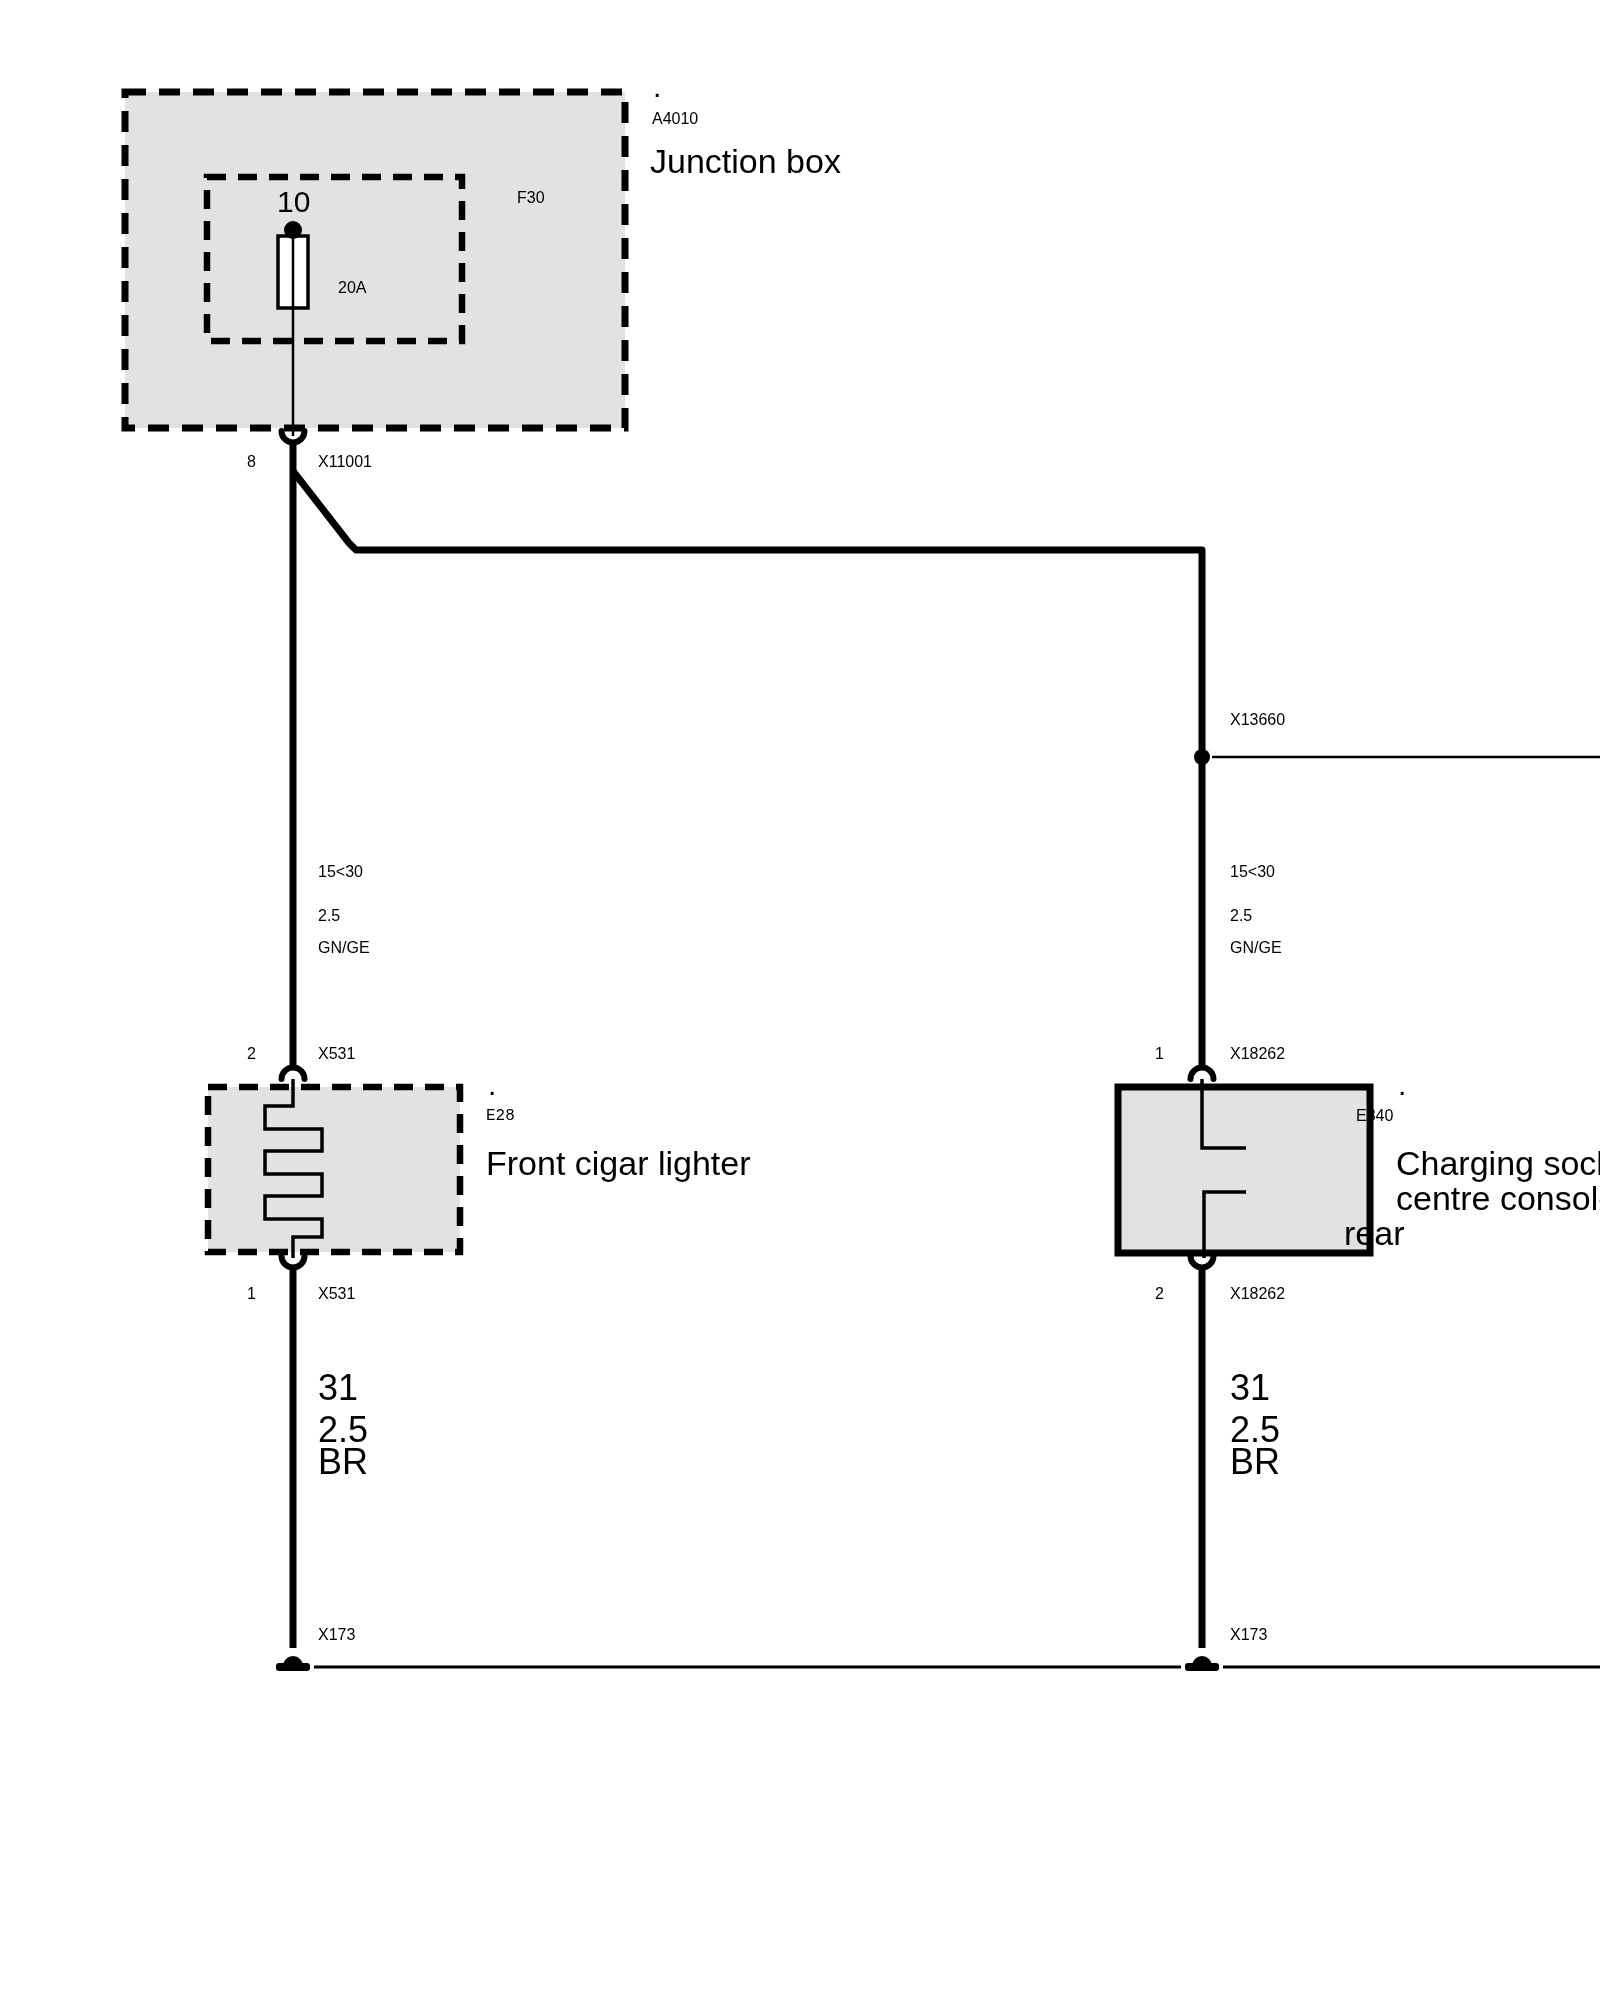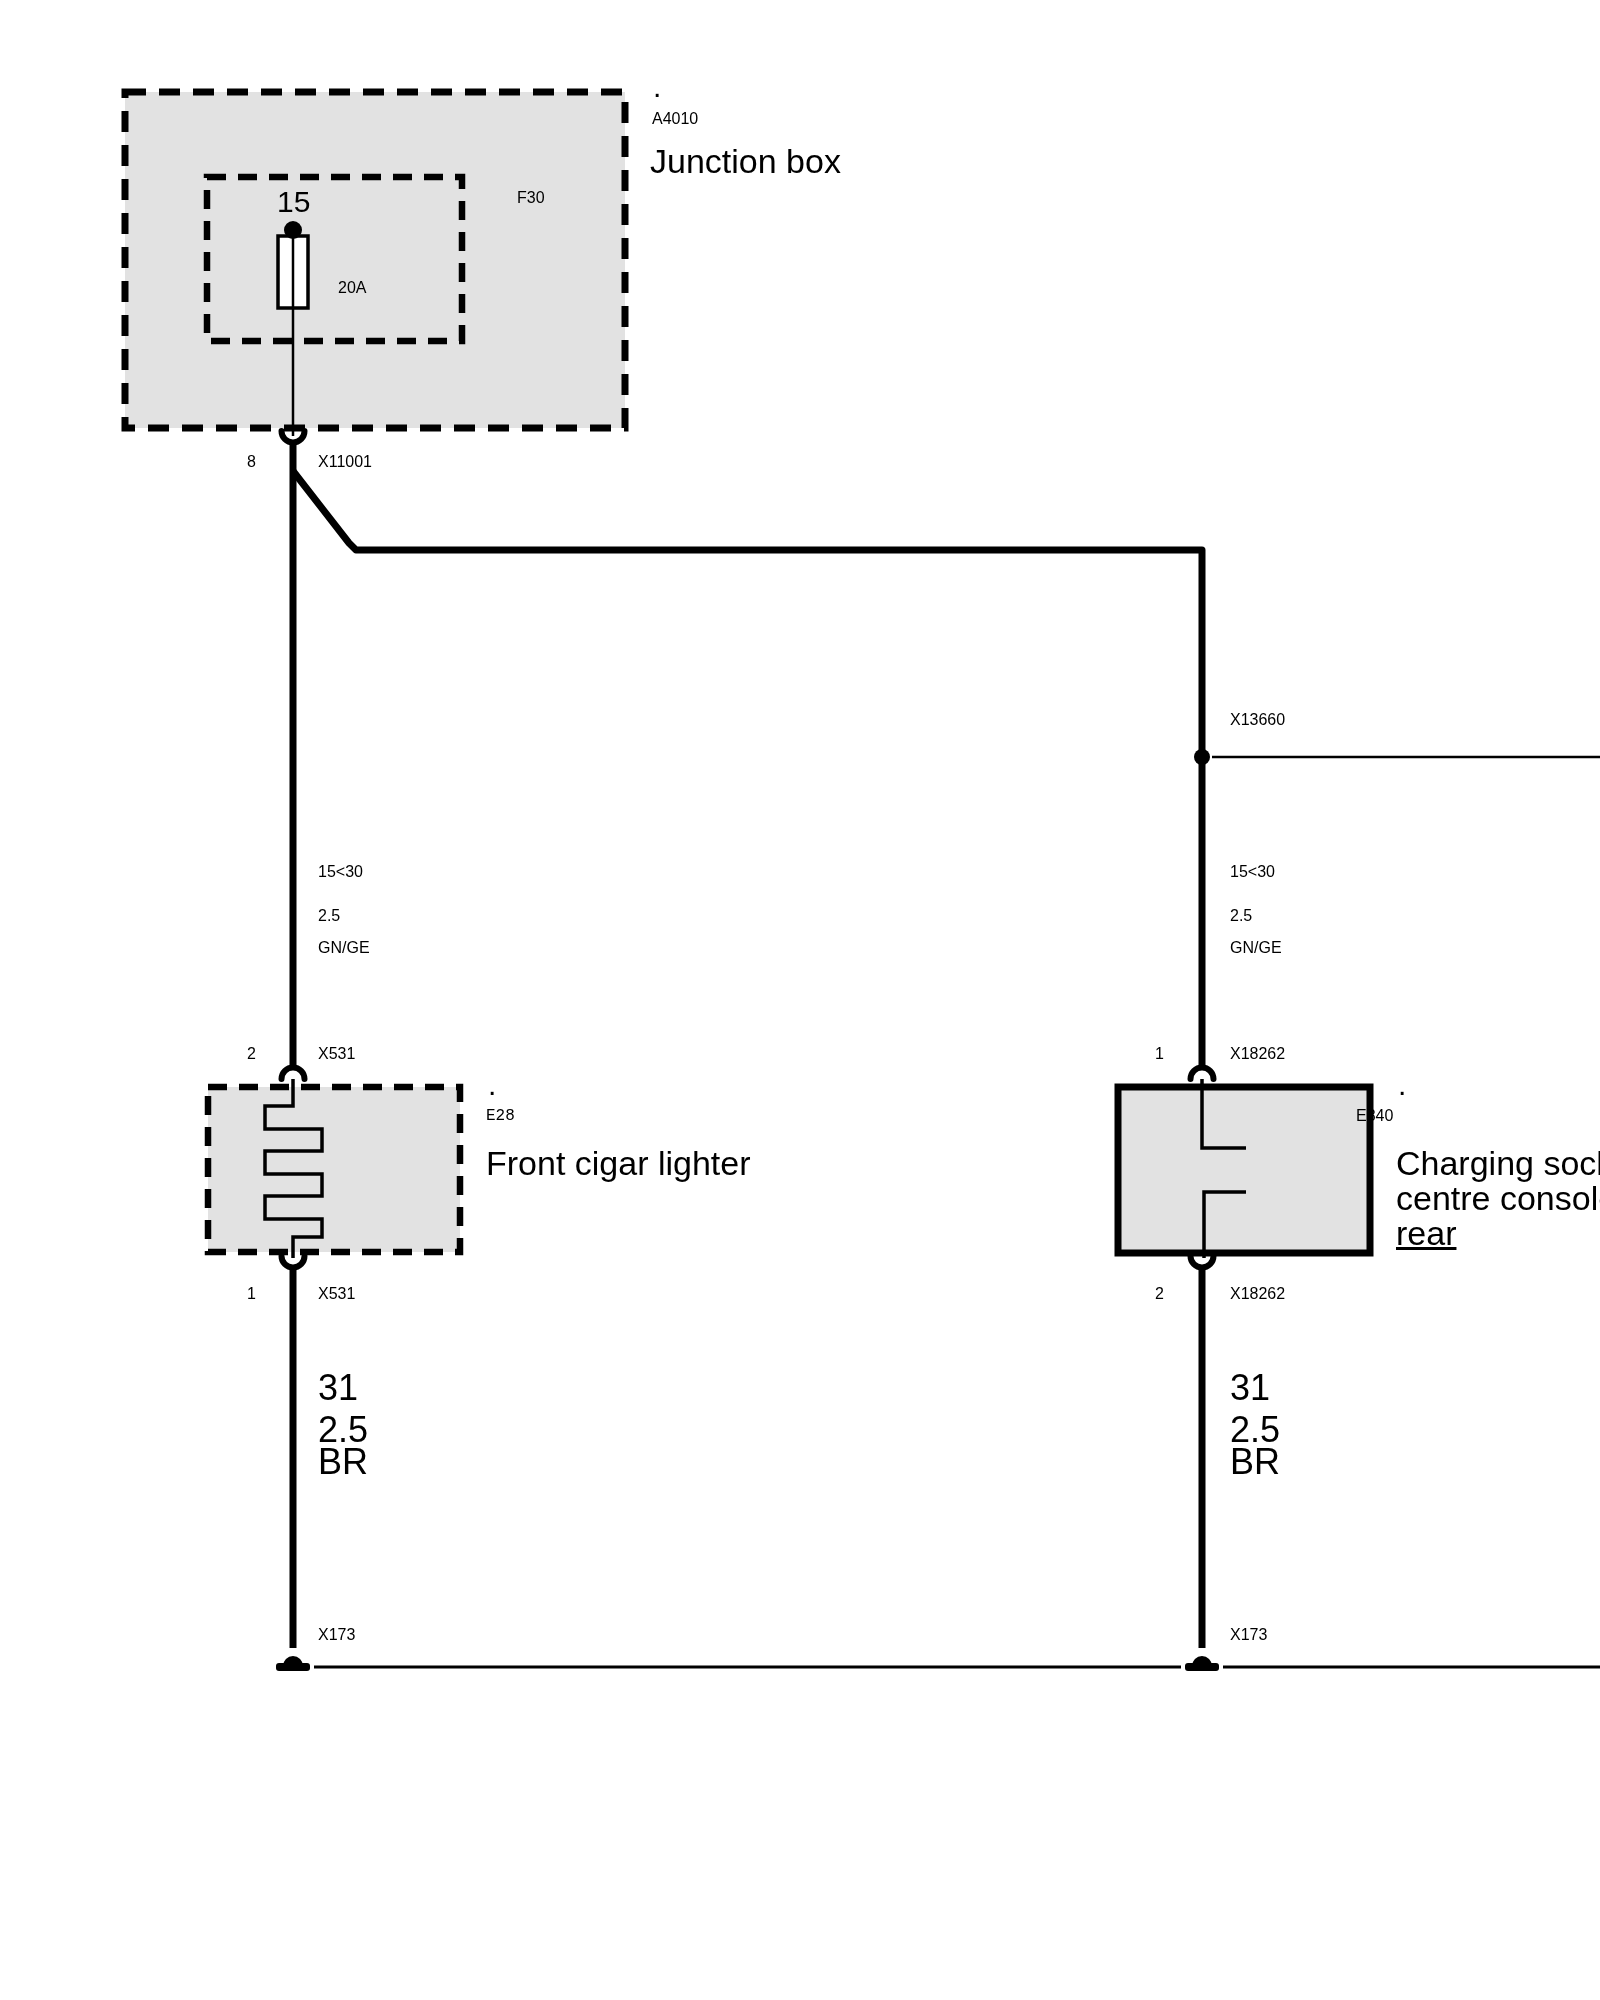--- a/index.html
+++ b/index.html
@@ -69,21 +69,21 @@
     <path d="M 1192 1666 A 10 10 0 0 1 1212 1666 Z" fill="#000"></path>
     <rect x="1185" y="1663" width="34" height="8" rx="3" fill="#000"></rect>
 
     <line x1="314" y1="1667" x2="1181" y2="1667" stroke="#000" stroke-width="3"></line>
     <line x1="1223" y1="1667" x2="1600" y2="1667" stroke="#000" stroke-width="3"></line>
   </svg>
 
   <div class="lbl dotlbl" style="left:653px;top:72px;">.</div>
   <div class="lbl sm" style="left:652px;top:107px;">A4010</div>
   <div class="lbl lg" style="left:650px;top:144px;">Junction box</div>
-  <div class="lbl num15" style="left:277px;top:186px;">15</div>
+  <div class="lbl num15" style="left:277px;top:186px;">10</div>
   <div class="lbl sm" style="left:492px;top:186px;margin-left:25px;">F30</div>
   <div class="lbl sm" style="left:338px;top:276px;">20A</div>
   <div class="lbl sm ra" style="left:212px;top:450px;width:44px;">8</div>
   <div class="lbl sm" style="left:318px;top:450px;">X11001</div>
 
   <div class="lbl sm" style="left:1230px;top:708px;">X13660</div>
 
   <div class="lbl sm" style="left:318px;top:860px;">15&lt;30</div>
   <div class="lbl sm" style="left:318px;top:904px;">2.5</div>
   <div class="lbl sm" style="left:318px;top:936px;">GN/GE</div>
@@ -98,21 +98,21 @@
   <div class="lbl lg" style="left:486px;top:1146px;">Front cigar lighter</div>
   <div class="lbl sm ra" style="left:212px;top:1282px;width:44px;">1</div>
   <div class="lbl sm" style="left:318px;top:1282px;">X531</div>
 
   <div class="lbl sm ra" style="left:1120px;top:1042px;width:44px;">1</div>
   <div class="lbl sm" style="left:1230px;top:1042px;">X18262</div>
   <div class="lbl dotlbl" style="left:1398px;top:1070px;">.</div>
   <div class="lbl sm" style="left:1356px;top:1104px;">E840</div>
   <div class="lbl lg" style="left:1396px;top:1146px;">Charging socket</div>
   <div class="lbl lg" style="left:1396px;top:1181px;">centre console</div>
-  <div class="lbl lg" style="left:1396px;top:1216px;text-decoration:underline;">rear</div>
+  <div class="lbl lg" style="left:1344px;top:1216px;">rear</div>
   <div class="lbl sm ra" style="left:1120px;top:1282px;width:44px;">2</div>
   <div class="lbl sm" style="left:1230px;top:1282px;">X18262</div>
 
   <div class="lbl wirebig" style="left:318px;top:1372px;">31</div>
   <div class="lbl wirebig" style="left:318px;top:1414px;">2.5</div>
   <div class="lbl wirebig" style="left:318px;top:1446px;">BR</div>
   <div class="lbl wirebig" style="left:1230px;top:1372px;">31</div>
   <div class="lbl wirebig" style="left:1230px;top:1414px;">2.5</div>
   <div class="lbl wirebig" style="left:1230px;top:1446px;">BR</div>
 

